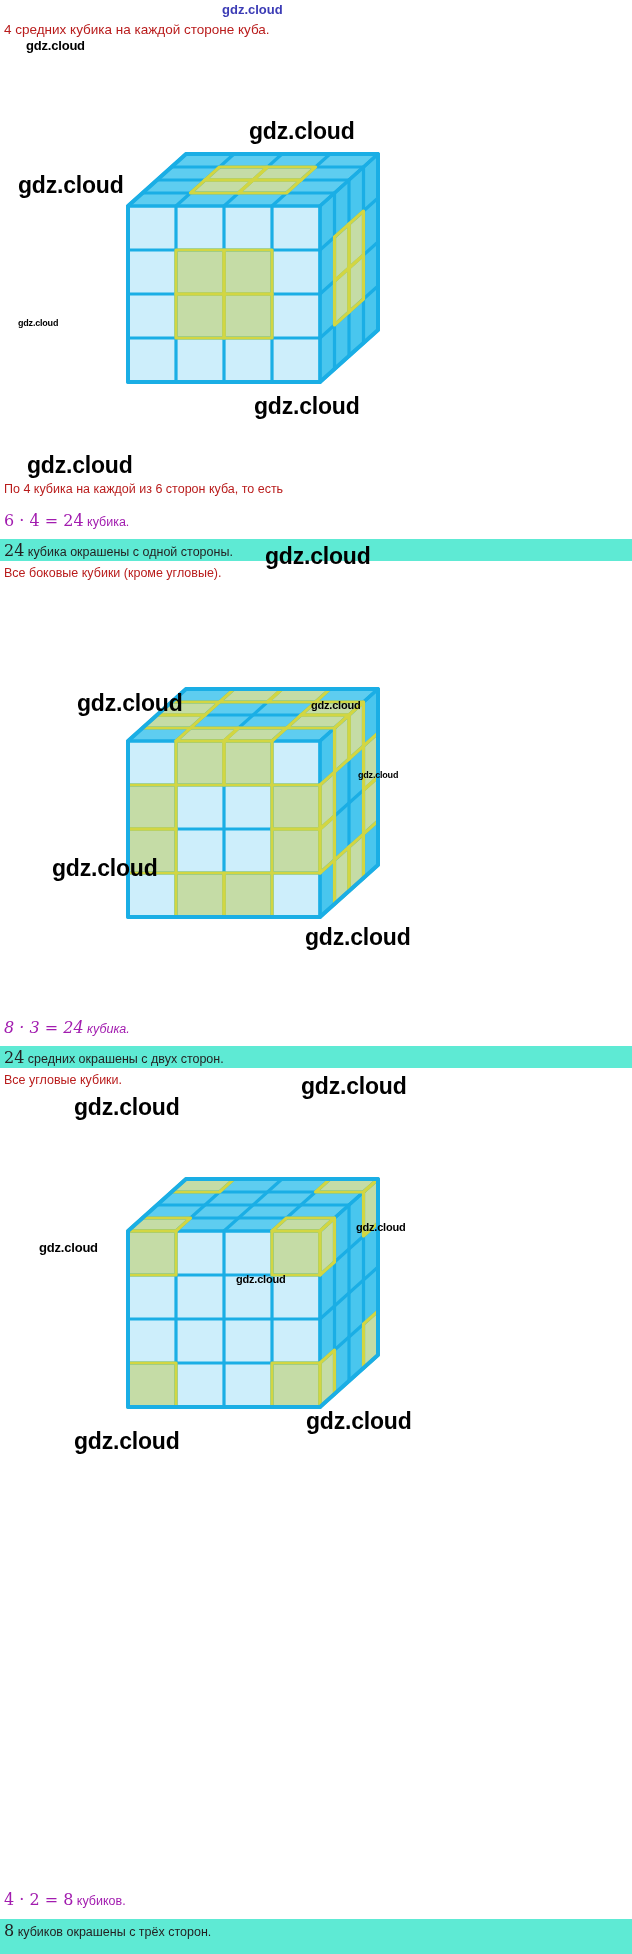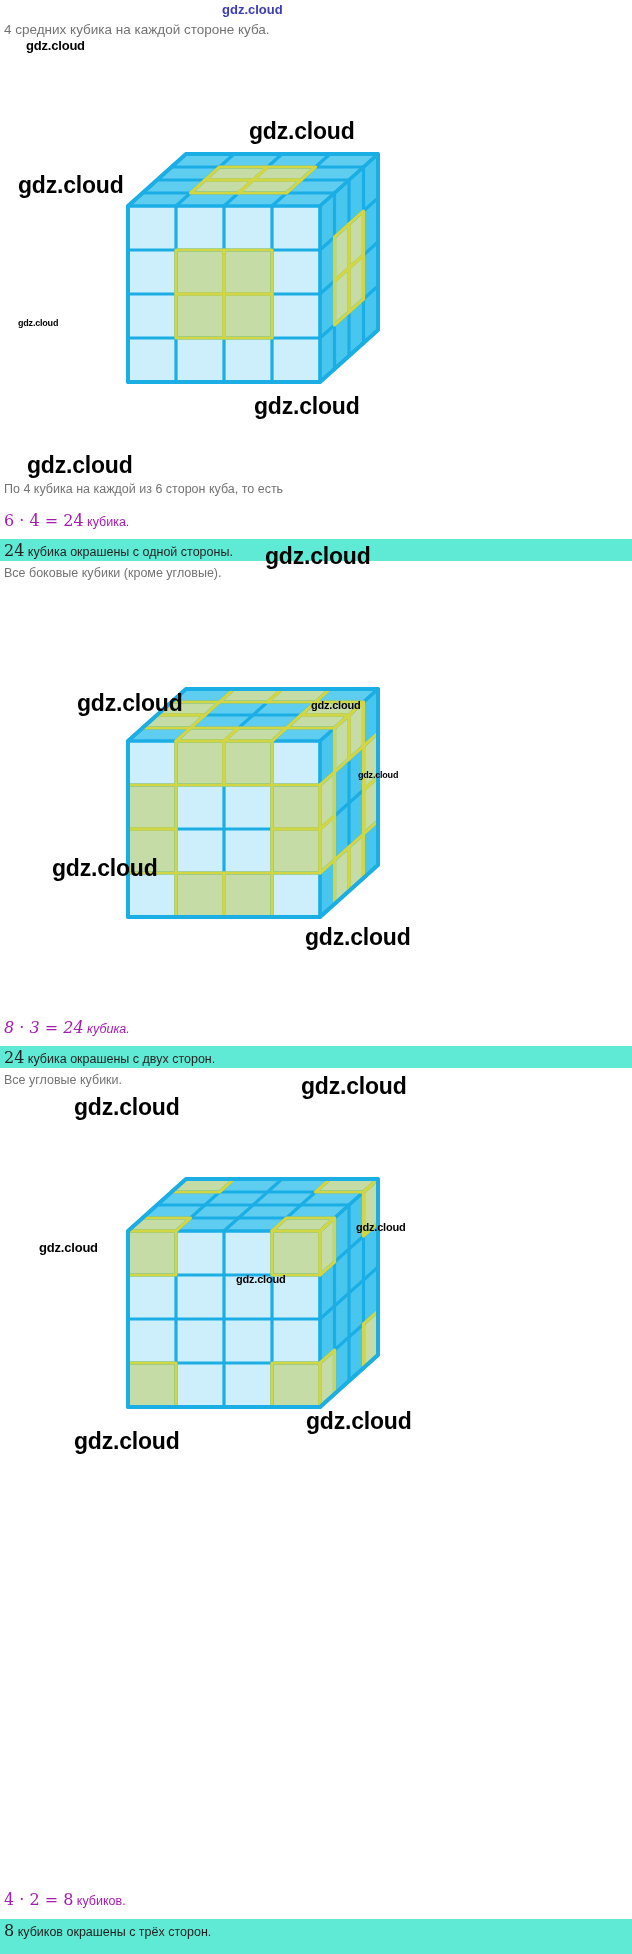--- a/index.html
+++ b/index.html
@@ -14,21 +14,21 @@
   .wm{
     position:absolute;font-family:"Liberation Sans",sans-serif;
     font-weight:700;color:#000;white-space:nowrap;
     pointer-events:none;letter-spacing:-0.2px;
   }
   .wm.blue{color:#3b3bb5;font-weight:700;letter-spacing:0px;}
 
   
   .ptext{
     position:absolute;left:4px;white-space:nowrap;
-    font-size:12.5px;line-height:15px;color:#737373;
+    font-size:12.5px;line-height:15px;color:#b91c1c;
   }
   .mathline{
     position:absolute;left:4px;white-space:nowrap;
     font-family:"DejaVu Serif","Liberation Serif",serif;
     font-size:16px;color:#a21caf;
   }
   .mathline .unit{
     font-family:"Liberation Sans",sans-serif;font-size:12.5px;
   }
   .hl{
@@ -221,21 +221,21 @@
         </g>
     </svg>
   </div>
 
   <div class="mathline" style="top:1018px;font-style:italic;">
     <span>8 · 3 = 24</span><span class="unit"> кубика.</span>
   </div>
 
   <div class="hl" style="top:1046px;height:22px;">
     <span class="inner">
-      <span>24</span><span class="unit"> кубика окрашены с двух сторон.</span>
+      <span>24</span><span class="unit"> средних окрашены с двух сторон.</span>
     </span>
   </div>
 
   <div class="ptext" style="top:1073px;">Все угловые кубики.</div>
 
   <div class="cubewrap" style="left:110px;top:1170px;">
     <svg width="320" height="250" viewBox="0 0 320 250">
       <g id="c3">
           <polygon points="18,237 210,237 210,61 18,61" fill="#cdeefb" stroke="none"></polygon>
           <polygon points="18,61 210,61 268,9 76,9" fill="#5ecdf0" stroke="none"></polygon>

